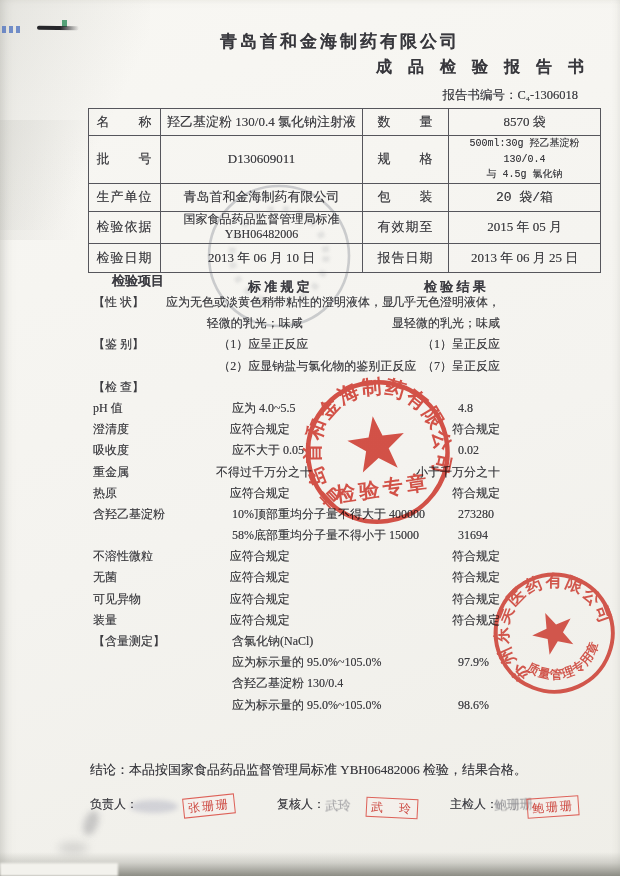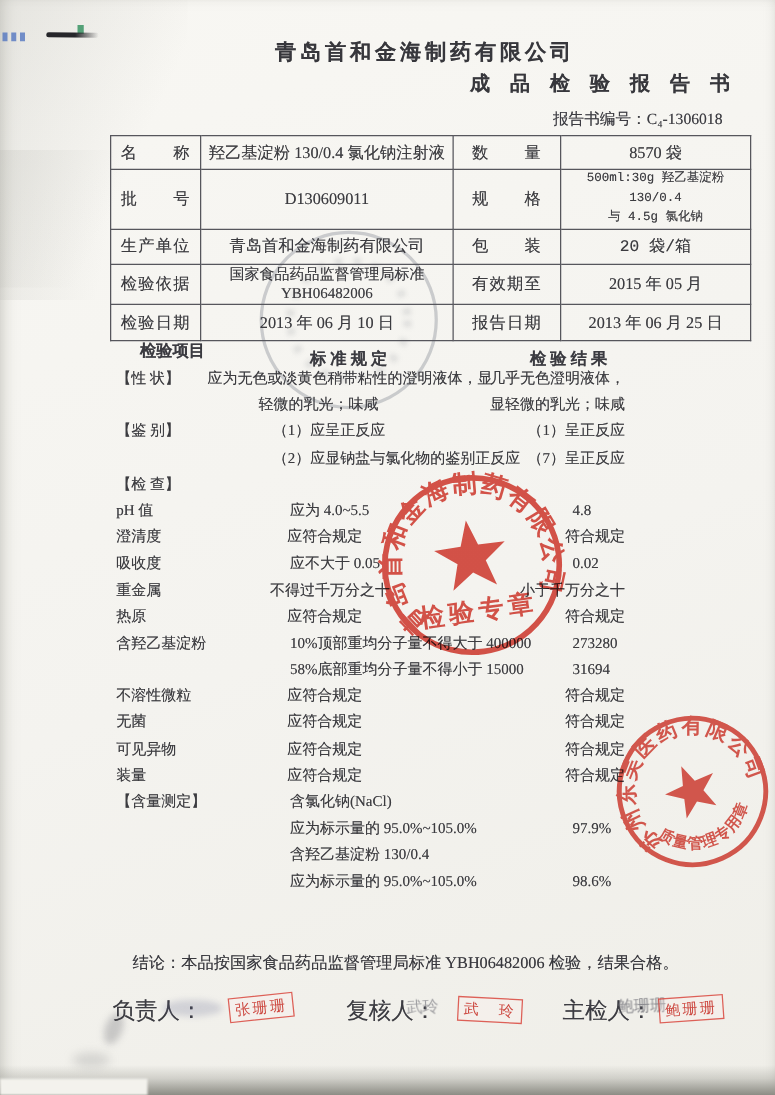--- a/index.html
+++ b/index.html
@@ -51,22 +51,22 @@
   .h-item{left:112px;top:272px;}
   .h-std{left:248px;top:278px;}
   .h-res{left:424px;top:278px;}
   .insp-rows{position:absolute;left:0;top:296px;width:500px;}
   .irow{display:flex;height:21.2px;align-items:flex-start;font-size:12px;line-height:1.15;}
   .c-item{margin-left:93px;width:139px;white-space:nowrap;}
   .c-std{width:226px;white-space:nowrap;}
   .c-res{flex:1;white-space:nowrap;}
 
   
-  .conclusion{position:absolute;left:90px;top:761px;font-size:13px;white-space:nowrap;color:#38383e;margin-left:16px;}
-  .sig-label{position:absolute;top:796px;font-size:18px;color:#3c3c42;white-space:nowrap;}
+  .conclusion{position:absolute;left:90px;top:761px;font-size:13px;white-space:nowrap;color:#38383e;}
+  .sig-label{position:absolute;top:796px;font-size:12px;color:#3c3c42;white-space:nowrap;}
   .l-resp{left:90px;} .l-rev{left:277px;} .l-insp{left:450px;}
   .hand{position:absolute;font-size:13px;color:rgba(108,108,116,.62);filter:blur(.4px);white-space:nowrap;}
   .hand-rev{left:325px;top:797px;transform:rotate(-3deg);}
   .hand-insp{left:494px;top:796px;transform:rotate(-2deg);color:rgba(104,104,112,.75);}
   .hand-blob{position:absolute;left:130px;top:800px;width:48px;height:13px;border-radius:50%;
     background:rgba(95,102,140,.22);filter:blur(2.5px);}
   .name-stamp{position:absolute;display:inline-block;border:1.5px solid rgba(214,55,45,.78);
     color:rgba(198,42,34,.85);font-size:12px;line-height:1.2;padding:2px 4px;letter-spacing:2px;
     background:rgba(255,240,238,.25);white-space:nowrap;}
   .st-resp{left:183px;top:796px;transform:rotate(-6deg);}

